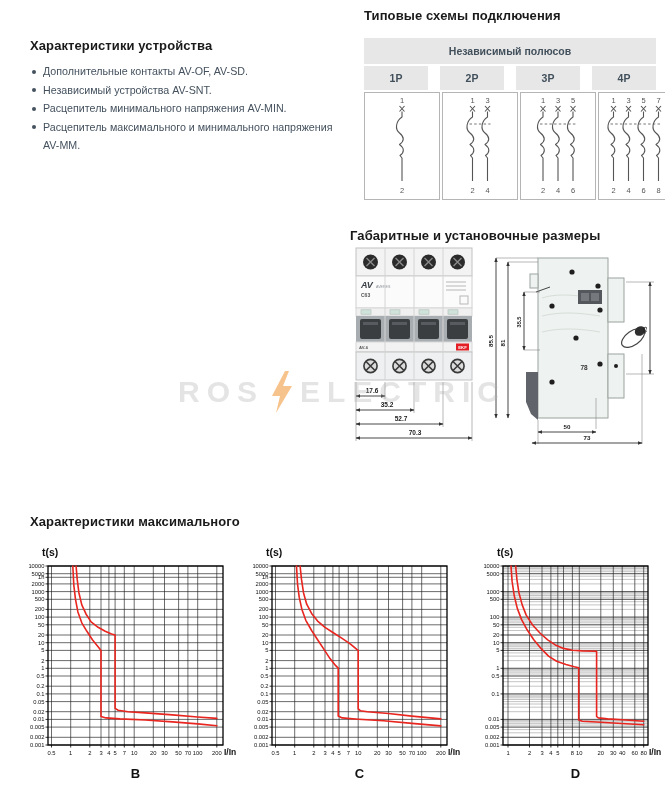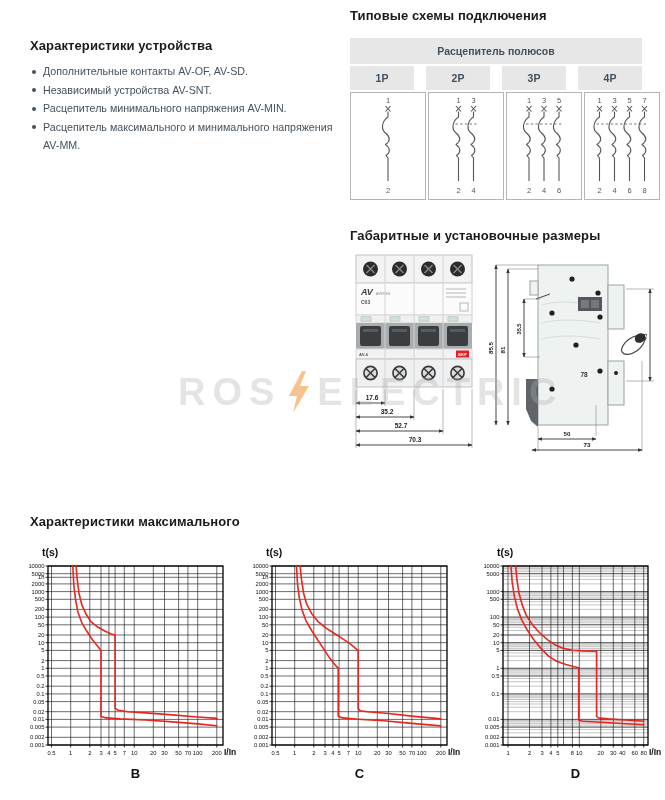--- a/index.html
+++ b/index.html
@@ -9,37 +9,37 @@
 h2.sec{font-size:13px;font-weight:bold;color:#1a1a1a;letter-spacing:.1px}
 
 
 .left-col{position:absolute;left:30px;top:38px;width:316px}
 .left-col h2{margin-bottom:9px}
 .dev-list{list-style:none}
 .dev-list li{font-size:10.7px;color:#44515e;line-height:18.6px;padding-left:13px;position:relative}
 .dev-list li::before{content:"";position:absolute;left:2px;top:7.6px;width:4px;height:4px;border-radius:50%;background:#44515e}
 
 
-.schemes{position:absolute;left:350px;top:8px;width:292px}
+.schemes{position:absolute;left:364px;top:8px;width:292px}
 .schemes h2{margin-bottom:15px}
 .sch-head{background:#e7e7e7;color:#42505c;font-size:10.5px;font-weight:bold;text-align:center;padding:7px 0;margin-bottom:2px}
 .sch-cols{display:grid;grid-template-columns:repeat(4,1fr);gap:12px;margin-bottom:2px}
 .sch-col{background:#e7e7e7;color:#42505c;font-size:10.5px;font-weight:bold;text-align:center;padding:6px 0}
 .sch-diagrams{display:grid;grid-template-columns:repeat(4,1fr);gap:2px}
 .sch-diag{border:1px solid #b5b5b5;background:#fff;display:flex;justify-content:center;align-items:center;height:108px}
 
 
 .dims-sec{position:absolute;left:350px;top:228px;width:316px}
-.dims-sec h2{margin-bottom:10px}
+.dims-sec h2{margin-bottom:3px}
 .dims-row{display:flex;gap:4px;align-items:flex-start}
 svg text{font-family:"Liberation Sans",sans-serif}
 
 
 .watermark{position:absolute;left:178px;top:368px;display:flex;align-items:center;gap:5px;z-index:6;pointer-events:none;user-select:none}
-.watermark span{font-size:38px;font-weight:bold;letter-spacing:7px;color:rgba(172,172,172,.33);line-height:48px}
+.watermark span{font-size:30px;font-weight:bold;letter-spacing:7px;color:rgba(172,172,172,.33);line-height:48px}
 .watermark svg{display:block}
 
 
 .trip-sec{position:absolute;left:30px;top:514px}
 .chart-svg{position:absolute;background:transparent}
 </style>
 </head>
 <body>
 
 <div class="page">
@@ -50,21 +50,21 @@
       <li>Дополнительные контакты AV-OF, AV-SD.</li>
       <li>Независимый устройства AV-SNT.</li>
       <li>Расцепитель минимального напряжения AV-MIN.</li>
       <li>Расцепитель максимального и минимального напряжения AV-MM.</li>
     </ul>
   </div>
 
   <div class="schemes">
     <h2 class="sec">Типовые схемы подключения</h2>
     <div>
-      <div class="sch-head">Расцепитель полюсов</div>
+      <div class="sch-head">Независимый полюсов</div>
       <div class="sch-cols" id="schemeCols">
           <div class="sch-col">1P</div>
           <div class="sch-col">2P</div>
           <div class="sch-col">3P</div>
           <div class="sch-col">4P</div>
         </div>
       <div class="sch-diagrams" id="schemeDiags">
           <div class="sch-diag">
             <svg viewBox="0 0 74 104" width="74" height="104">
               <text x="37" y="9" text-anchor="middle" font-size="7.5" fill="#555">1</text>

